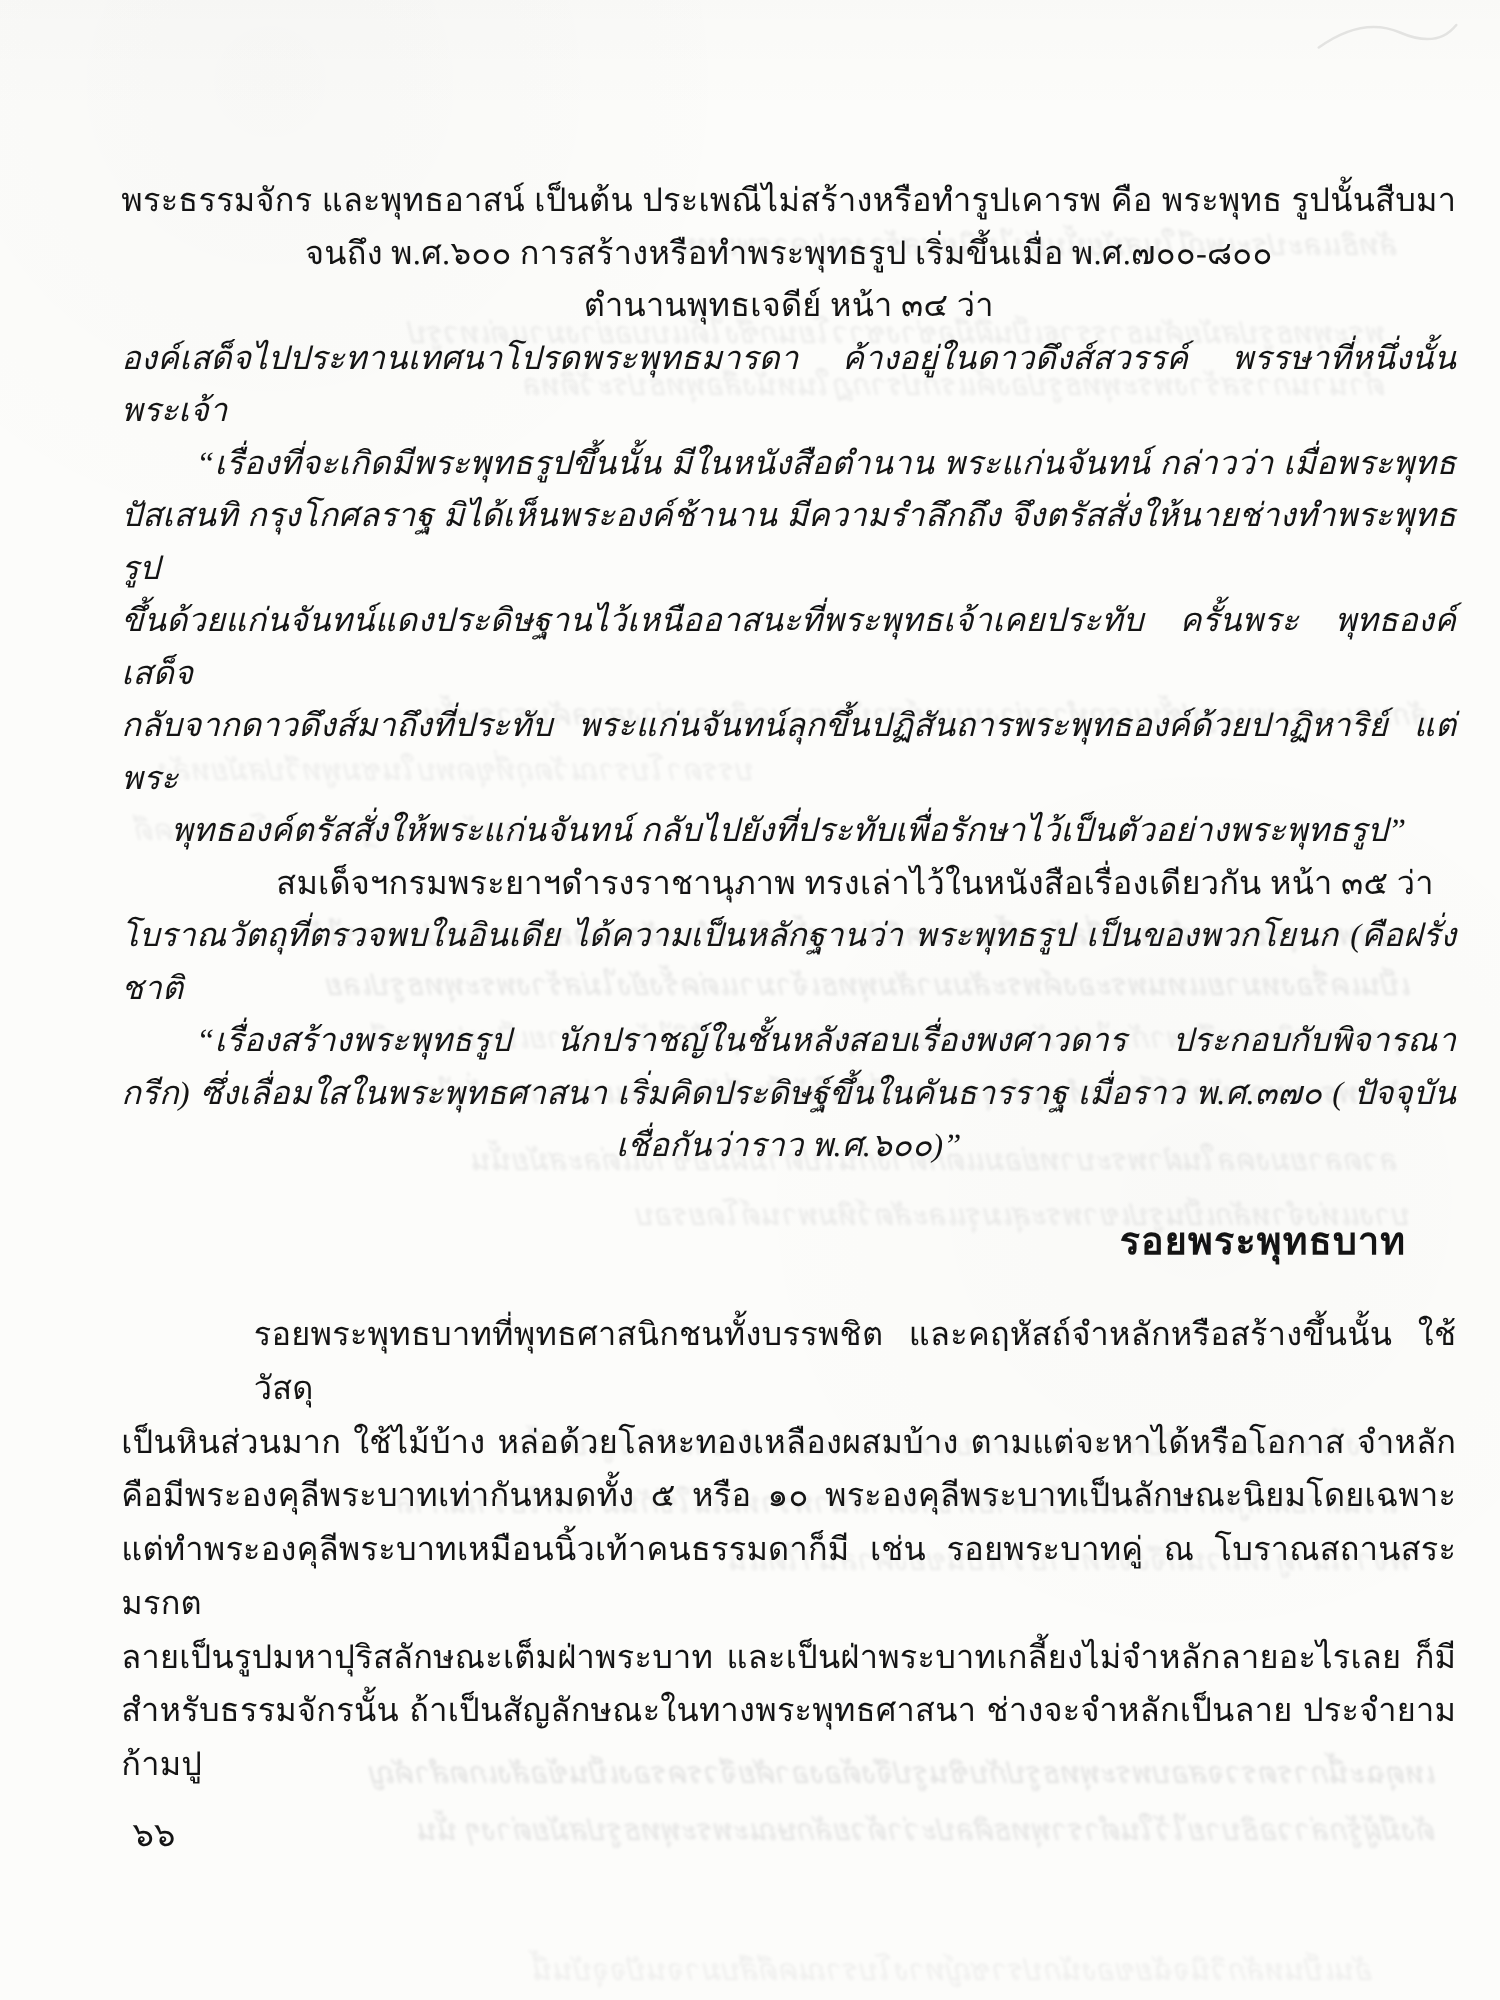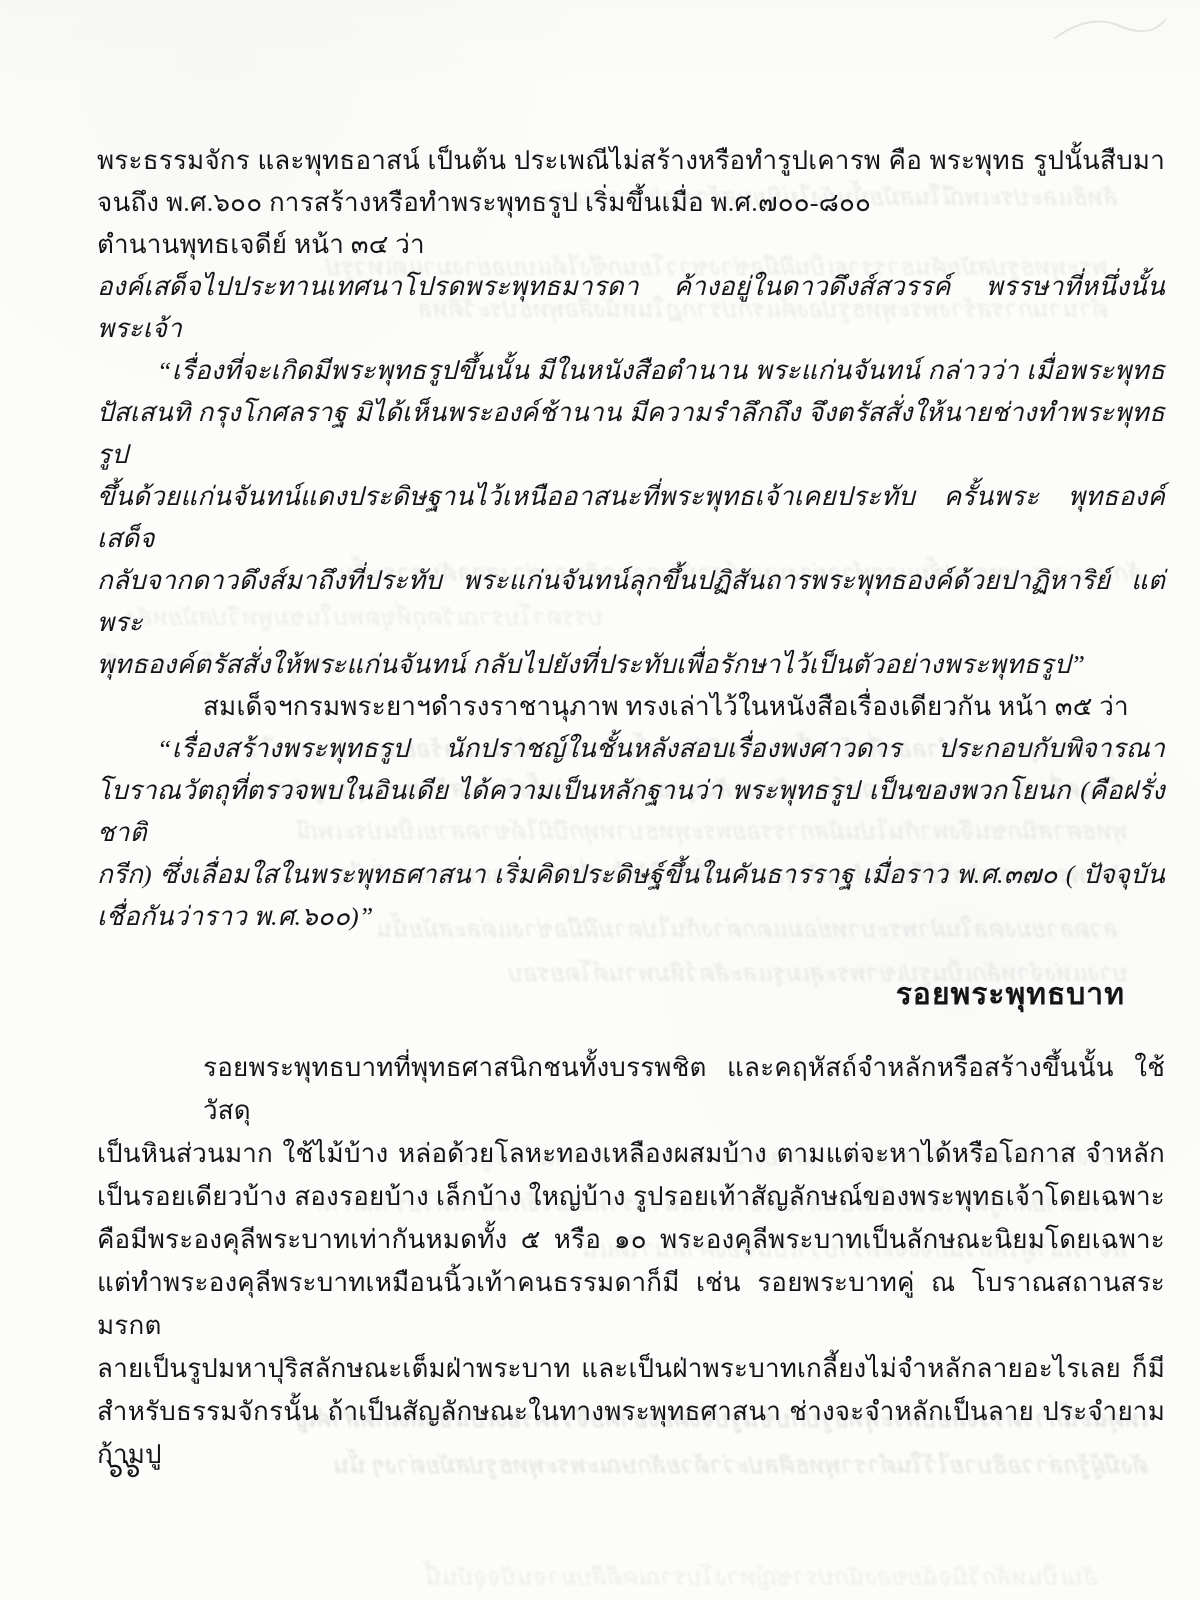--- a/index.html
+++ b/index.html
@@ -19,21 +19,21 @@
       radial-gradient(circle at 18% 4%, rgba(0,0,0,0.015), transparent 22%),
       radial-gradient(circle at 80% 60%, rgba(0,0,0,0.012), transparent 30%),
       linear-gradient(180deg, rgba(0,0,0,0.01), rgba(0,0,0,0) 6%);
   }
   .text-column{
     position:absolute;left:97px;top:140px;width:1068px;z-index:2;
   }
   .line{
     font-size:26px;line-height:42px;
     letter-spacing:0.2px;
-    text-align:left;
+    text-align:center;
   }
   .part2 .line{line-height:43px;}
   .line.just{text-align:justify;text-align-last:justify;}
   .line.it{font-style:italic;}
   .line.ind1{padding-left:106px;}
   .line.ind2{padding-left:60px;}
   .line.just.ind1,.line.just.ind2{text-align-last:justify;}
   .heading{
     font-size:30px;font-weight:bold;line-height:36px;
     text-align:right;margin:38px 40px 34px 0;
@@ -90,30 +90,29 @@
         <div class="line just">พระธรรมจักร และพุทธอาสน์ เป็นต้น ประเพณีไม่สร้างหรือทำรูปเคารพ คือ พระพุทธ รูปนั้นสืบมา</div>
         <div class="line">จนถึง พ.ศ.๖๐๐ การสร้างหรือทำพระพุทธรูป เริ่มขึ้นเมื่อ พ.ศ.๗๐๐-๘๐๐</div>
         <div class="line">ตำนานพุทธเจดีย์ หน้า ๓๔ ว่า</div>
         <div class="line just it">องค์เสด็จไปประทานเทศนาโปรดพระพุทธมารดา ค้างอยู่ในดาวดึงส์สวรรค์ พรรษาที่หนึ่งนั้นพระเจ้า</div>
         <div class="line just it ind2">“เรื่องที่จะเกิดมีพระพุทธรูปขึ้นนั้น มีในหนังสือตำนาน พระแก่นจันทน์ กล่าวว่า เมื่อพระพุทธ</div>
         <div class="line just it">ปัสเสนทิ กรุงโกศลราฐ มิได้เห็นพระองค์ช้านาน มีความรำลึกถึง จึงตรัสสั่งให้นายช่างทำพระพุทธรูป</div>
         <div class="line just it">ขึ้นด้วยแก่นจันทน์แดงประดิษฐานไว้เหนืออาสนะที่พระพุทธเจ้าเคยประทับ ครั้นพระ พุทธองค์เสด็จ</div>
         <div class="line just it">กลับจากดาวดึงส์มาถึงที่ประทับ พระแก่นจันทน์ลุกขึ้นปฏิสันถารพระพุทธองค์ด้วยปาฏิหาริย์ แต่พระ</div>
         <div class="line it">พุทธองค์ตรัสสั่งให้พระแก่นจันทน์ กลับไปยังที่ประทับเพื่อรักษาไว้เป็นตัวอย่างพระพุทธรูป”</div>
         <div class="line ind1">สมเด็จฯกรมพระยาฯดำรงราชานุภาพ ทรงเล่าไว้ในหนังสือเรื่องเดียวกัน หน้า ๓๕ ว่า</div>
+        <div class="line just it">โบราณวัตถุที่ตรวจพบในอินเดีย ได้ความเป็นหลักฐานว่า พระพุทธรูป เป็นของพวกโยนก (คือฝรั่งชาติ</div>
         <div class="line just it ind2">“เรื่องสร้างพระพุทธรูป นักปราชญ์ในชั้นหลังสอบเรื่องพงศาวดาร ประกอบกับพิจารณา</div>
-        <div class="line just it">โบราณวัตถุที่ตรวจพบในอินเดีย ได้ความเป็นหลักฐานว่า พระพุทธรูป เป็นของพวกโยนก (คือฝรั่งชาติ</div>
         <div class="line just it">กรีก) ซึ่งเลื่อมใสในพระพุทธศาสนา เริ่มคิดประดิษฐ์ขึ้นในคันธารราฐ เมื่อราว พ.ศ.๓๗๐ ( ปัจจุบัน</div>
         <div class="line it">เชื่อกันว่าราว พ.ศ.๖๐๐)”</div>
       </div>
     <h1 class="heading">รอยพระพุทธบาท</h1>
     <div id="part2" class="textblock part2">
         <div class="line just ind1">รอยพระพุทธบาทที่พุทธศาสนิกชนทั้งบรรพชิต และคฤหัสถ์จำหลักหรือสร้างขึ้นนั้น ใช้วัสดุ</div>
         <div class="line just">เป็นหินส่วนมาก ใช้ไม้บ้าง หล่อด้วยโลหะทองเหลืองผสมบ้าง ตามแต่จะหาได้หรือโอกาส จำหลัก</div>
-        <div class="line just">เป็นรอยเดียวบ้าง สองรอยบ้าง เล็กบ้าง ใหญ่บ้าง รูปรอยเท้าสัญลักษณ์ของพระพุทธเจ้าโดยเฉพาะ</div>
         <div class="line just">คือมีพระองคุลีพระบาทเท่ากันหมดทั้ง ๕ หรือ ๑๐ พระองคุลีพระบาทเป็นลักษณะนิยมโดยเฉพาะ</div>
         <div class="line just">แต่ทำพระองคุลีพระบาทเหมือนนิ้วเท้าคนธรรมดาก็มี เช่น รอยพระบาทคู่ ณ โบราณสถานสระมรกต</div>
         <div class="line just">ลายเป็นรูปมหาปุริสลักษณะเต็มฝ่าพระบาท และเป็นฝ่าพระบาทเกลี้ยงไม่จำหลักลายอะไรเลย ก็มี</div>
         <div class="line just">สำหรับธรรมจักรนั้น ถ้าเป็นสัญลักษณะในทางพระพุทธศาสนา ช่างจะจำหลักเป็นลาย ประจำยาม ก้ามปู</div>
       </div>
   </main>
 
   <div class="page-number">๖๖</div>
 
 </div>

